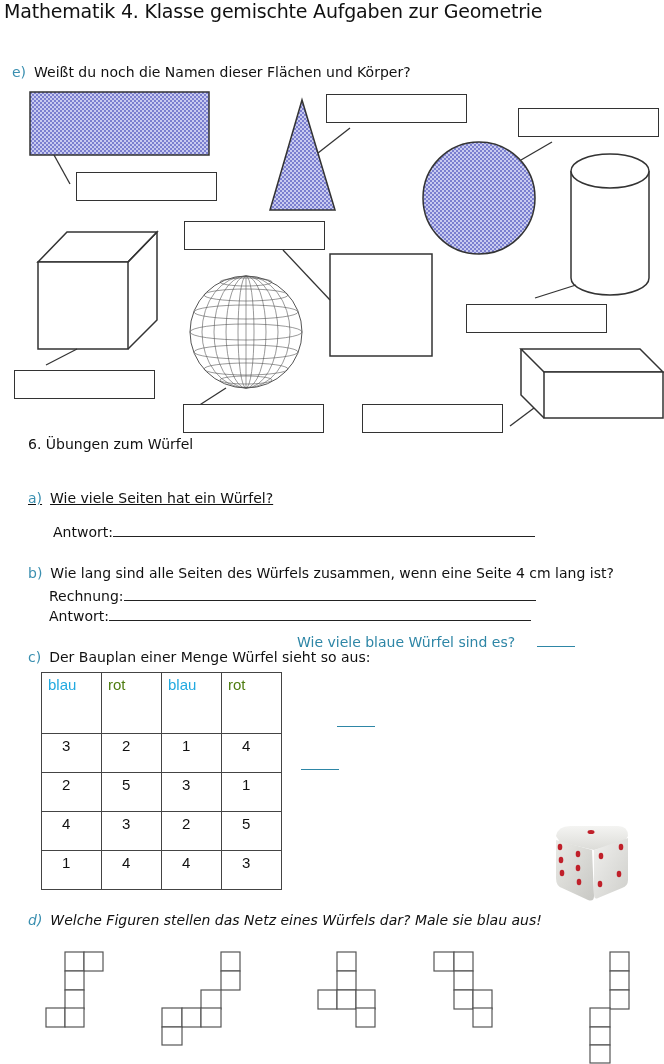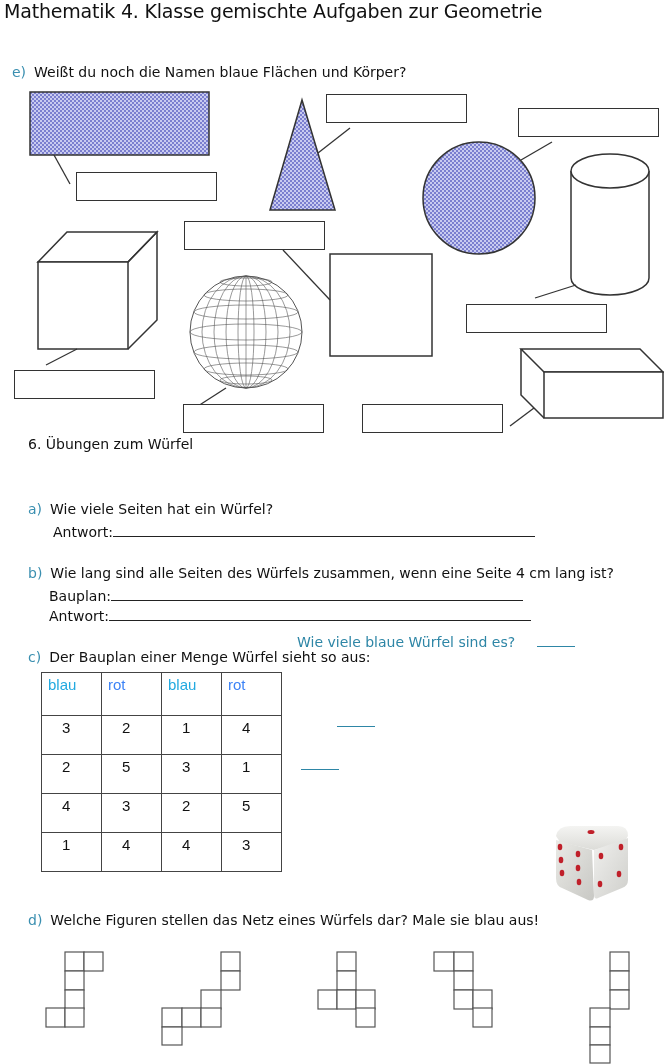--- a/index.html
+++ b/index.html
@@ -10,32 +10,32 @@
   .q { font-size: 14px; white-space: nowrap; }
   .lbl { color: #3a8fb0; margin-right: 8px; }
   .qtext { color: #111; }
   .teal { color: #2e86a6; font-size: 14px; white-space: nowrap; }
   .answerline { display: inline-block; border-bottom: 1.2px solid #222; height: 14px; vertical-align: baseline; }
   .box { border: 1.5px solid #333; background: #fff; box-sizing: border-box; }
   svg { position: absolute; left: 0; top: 0; }
   .cube-table { position: absolute; left: 41px; top: 672px; border-collapse: collapse; }
   .cube-table td { border: 1px solid #444; width: 60px; height: 39px; vertical-align: top;
                    font-family: "Liberation Sans", sans-serif; font-size: 15px; padding: 3px 0 0 6px; box-sizing: border-box; }
-  .cube-table tr.head td { height: 43px; }
+  .cube-table tr.head td { height: 61px; }
   .c-blau { color: #22a9e0; }
-  .c-rot { color: #3b82f6; }
+  .c-rot { color: #4d7c0f; }
   .num { padding-left: 20px !important; }
 </style>
 </head>
 <body>
 
 <div class="abs title">Mathematik 4. Klasse gemischte Aufgaben zur Geometrie</div>
 
 <div class="abs q" style="left:12px; top:64px;">
-  <span class="lbl">e)</span><span class="qtext">Weißt du noch die Namen blaue Flächen und Körper?</span>
+  <span class="lbl">e)</span><span class="qtext">Weißt du noch die Namen dieser Flächen und Körper?</span>
 </div>
 
 <svg width="664" height="1064">
   <defs>
     <pattern id="dots" width="4" height="4" patternUnits="userSpaceOnUse">
       <rect width="4" height="4" fill="#7b7fcf"></rect>
       <rect x="0" y="0" width="2" height="2" fill="#c9cbf0"></rect>
       <rect x="2" y="2" width="2" height="2" fill="#c9cbf0"></rect>
     </pattern>
   </defs>
@@ -104,32 +104,32 @@
 <div class="abs box" style="left:326px; top:94px; width:141px; height:29px;"></div>
 <div class="abs box" style="left:518px; top:108px; width:141px; height:29px;"></div>
 <div class="abs box" style="left:184px; top:221px; width:141px; height:29px;"></div>
 <div class="abs box" style="left:466px; top:304px; width:141px; height:29px;"></div>
 <div class="abs box" style="left:14px; top:370px; width:141px; height:29px;"></div>
 <div class="abs box" style="left:183px; top:404px; width:141px; height:29px;"></div>
 <div class="abs box" style="left:362px; top:404px; width:141px; height:29px;"></div>
 
 <div class="abs q" style="left:28px; top:436px;">6.  Übungen zum Würfel</div>
 
-<div class="abs q" style="left:28px; top:501px;">
+<div class="abs q" style="left:28px; top:490px;text-decoration:underline;">
   <span class="lbl">a)</span><span class="qtext">Wie viele Seiten hat ein Würfel?</span>
 </div>
 <div class="abs q" style="left:53px; top:522px;">
   <span>Antwort:</span><span class="answerline" style="width:422px;"></span>
 </div>
 
 <div class="abs q" style="left:28px; top:565px;">
   <span class="lbl">b)</span><span class="qtext">Wie lang sind alle Seiten des Würfels zusammen, wenn eine Seite 4 cm lang ist?</span>
 </div>
 <div class="abs q" style="left:49px; top:586px;">
-  <span>Bauplan:</span><span class="answerline" style="width:412px;"></span>
+  <span>Rechnung:</span><span class="answerline" style="width:412px;"></span>
 </div>
 <div class="abs q" style="left:49px; top:606px;">
   <span>Antwort:</span><span class="answerline" style="width:422px;"></span>
 </div>
 
 <div class="abs q" style="left:28px; top:649px;">
   <span class="lbl">c)</span><span class="qtext">Der Bauplan einer Menge Würfel sieht so aus:</span>
 </div>
 
 <table class="cube-table">
@@ -201,21 +201,21 @@
   <ellipse cx="562" cy="873" rx="2.3" ry="3.3" fill="#c0202a"></ellipse>
   <ellipse cx="578" cy="854" rx="2.3" ry="3.3" fill="#c0202a"></ellipse>
   <ellipse cx="578" cy="868" rx="2.3" ry="3.3" fill="#c0202a"></ellipse>
   <ellipse cx="579" cy="882" rx="2.3" ry="3.3" fill="#c0202a"></ellipse>
   <ellipse cx="601" cy="856" rx="2.3" ry="3.3" fill="#c0202a"></ellipse>
   <ellipse cx="621" cy="847" rx="2.3" ry="3.3" fill="#c0202a"></ellipse>
   <ellipse cx="600" cy="884" rx="2.3" ry="3.3" fill="#c0202a"></ellipse>
   <ellipse cx="619" cy="874" rx="2.3" ry="3.3" fill="#c0202a"></ellipse>
 </svg>
 
-<div class="abs q" style="left:28px; top:912px;">
+<div class="abs q" style="left:28px; top:912px;font-style:italic;">
   <span class="lbl">d)</span><span class="qtext">Welche Figuren stellen das Netz eines Würfels dar? Male sie blau aus!</span>
 </div>
 
 <svg width="664" height="1064">
   <g fill="#fff" stroke="#555" stroke-width="1.2">
 
     <g>
       <rect x="65" y="952" width="19" height="19"></rect>
         <rect x="84" y="952" width="19" height="19"></rect>
       <rect x="65" y="971" width="19" height="19"></rect>

